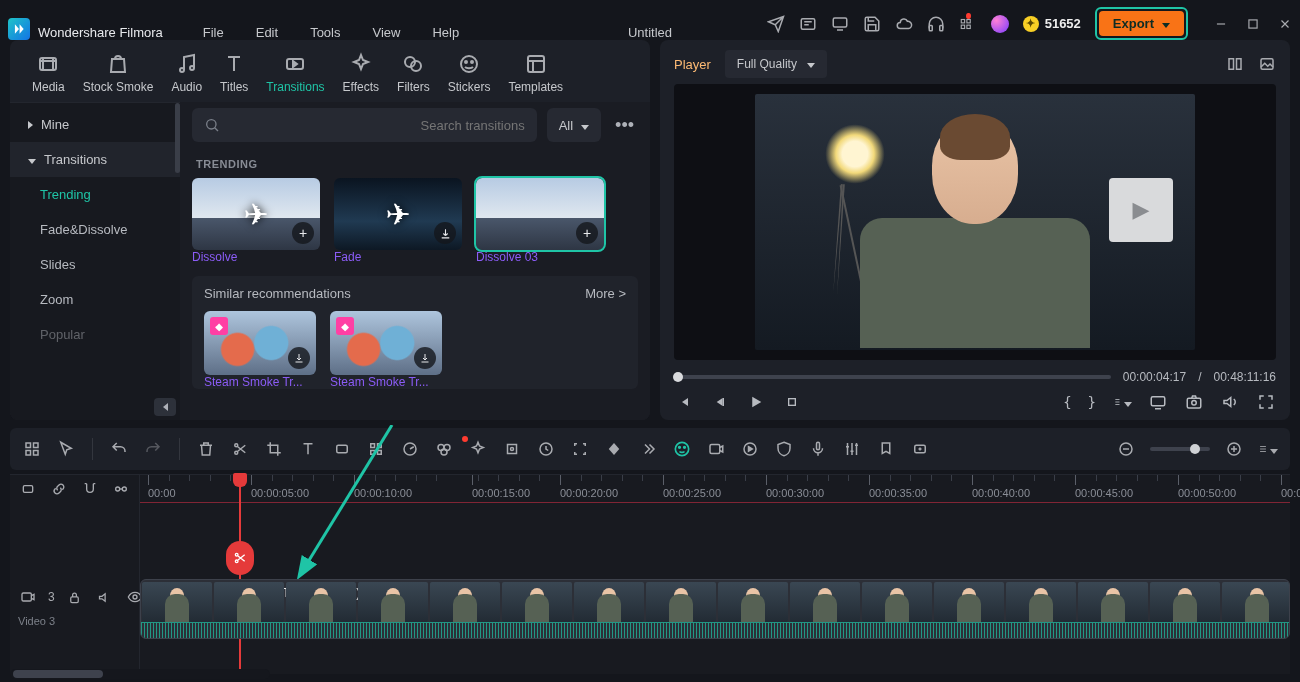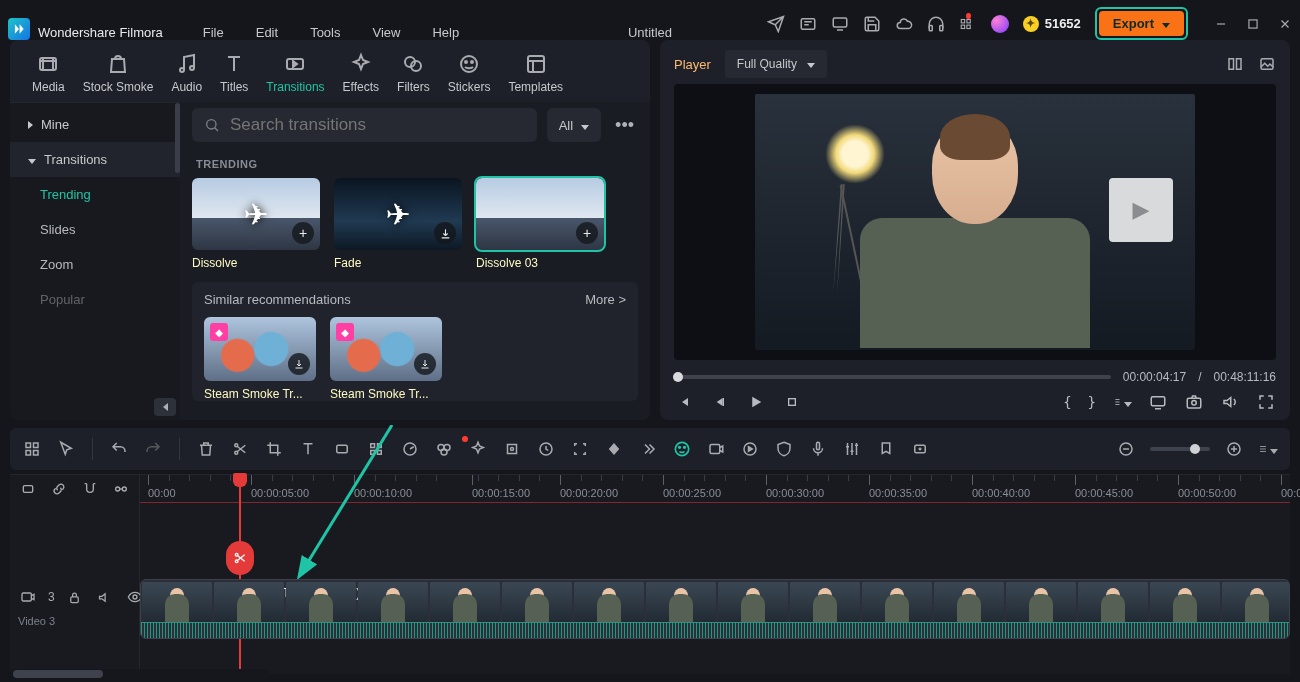--- a/index.html
+++ b/index.html
@@ -38,30 +38,30 @@
   .side-row.bold { background:#21242c; }
   .side-sub { padding:10px 30px; font-size:13px; color:#b7bac0; cursor:pointer; }
   .side-sub.active { color:#1fc4a6; }
   .side-sub.faded { opacity:.45; }
   .side-scroll { position:absolute; right:0; top:0; width:5px; height:70px; background:#3a3e48; border-radius:3px; }
   .collapse-handle { position:absolute; right:4px; bottom:4px; width:22px; height:18px; background:#2d313a; border-radius:4px; display:flex; align-items:center; justify-content:center; color:#aeb1b8; font-size:11px; cursor:pointer; }
 
   .content { flex:1; background:#1a1c23; display:flex; flex-direction:column; padding:6px 12px 0; min-width:0; }
   .searchbar { display:flex; align-items:center; gap:10px; margin-bottom:6px; }
   .searchbox { flex:1; height:34px; background:#262932; border-radius:6px; display:flex; align-items:center; padding:0 12px; gap:10px; color:#7a7f89; }
-  .searchbox input { flex:1; background:transparent; border:none; outline:none; color:#c6c8cc; font-size:17px; }
+  .searchbox input { flex:1; background:transparent; border:none; outline:none; color:#c6c8cc; font-size:13px;text-align:right; }
   .all-dd { height:34px; padding:0 12px; background:#262932; border-radius:6px; display:flex; align-items:center; gap:8px; font-size:13px; cursor:pointer; }
   .dots-btn { color:#aeb1b8; font-size:18px; cursor:pointer; padding:0 4px; }
 
   .section-head { font-size:11px; letter-spacing:.5px; color:#888c95; margin:10px 0 8px 4px; font-weight:600; }
   .thumbs { display:flex; gap:14px; }
   .thumb { width:128px; }
   .thumb .img { width:128px; height:72px; border-radius:6px; position:relative; display:flex; align-items:center; justify-content:center; overflow:hidden; }
   .thumb .img.sel { outline:2px solid #1fc4a6; }
-  .thumb .cap { font-size:12px; color:#fef9c3; margin-top:6px; white-space:nowrap; overflow:hidden; text-overflow:ellipsis; }
+  .thumb .cap { font-size:12px; color:#8b5cf6; white-space:nowrap; overflow:hidden; text-overflow:ellipsis; }
   .add-badge,.dl-badge { position:absolute; right:6px; bottom:6px; width:22px; height:22px; border-radius:50%; background:rgba(20,22,28,.8); display:flex; align-items:center; justify-content:center; color:#e8e9ec; font-size:14px; }
   .gem { position:absolute; top:6px; left:6px; width:18px; height:18px; border-radius:3px; background:#ff3fa4; display:flex; align-items:center; justify-content:center; color:#fff; font-size:10px; }
   .rec-section { background:#20232b; border-radius:6px; margin-top:12px; padding:10px 12px 0; }
   .rec-head { display:flex; justify-content:space-between; font-size:13px; color:#b7bac0; margin-bottom:10px; }
   .rec-thumbs .thumb { width:112px; }
   .rec-thumbs .thumb .img { width:112px; height:64px; }
 
   
   .sky { background:linear-gradient(180deg,#b7cbe3 0%,#dfe7ef 55%,#4a576b 55%,#2e3644 100%); }
   .skydark { background:linear-gradient(180deg,#0a1420 0%,#203a52 60%,#0d1824 100%); }
@@ -322,20 +322,21 @@
         <div class="side-scroll"></div>
         <div class="side-row">
             <span class="chev-r"></span>
             <span>Mine</span>
           </div>
         <div class="side-row bold">
             <span class="chev"></span>
             <span>Transitions</span>
           </div>
         <div class="side-sub active">Trending</div>
+        <div class="side-sub">Fade&amp;Dissolve</div>
         <div class="side-sub">Slides</div>
         <div class="side-sub">Zoom</div>
         <div class="side-sub faded">Popular</div>
         <div class="collapse-handle">
             <span class="chev-l"></span>
           </div>
       </div>
 
       <div class="content">
         <div class="searchbar">

